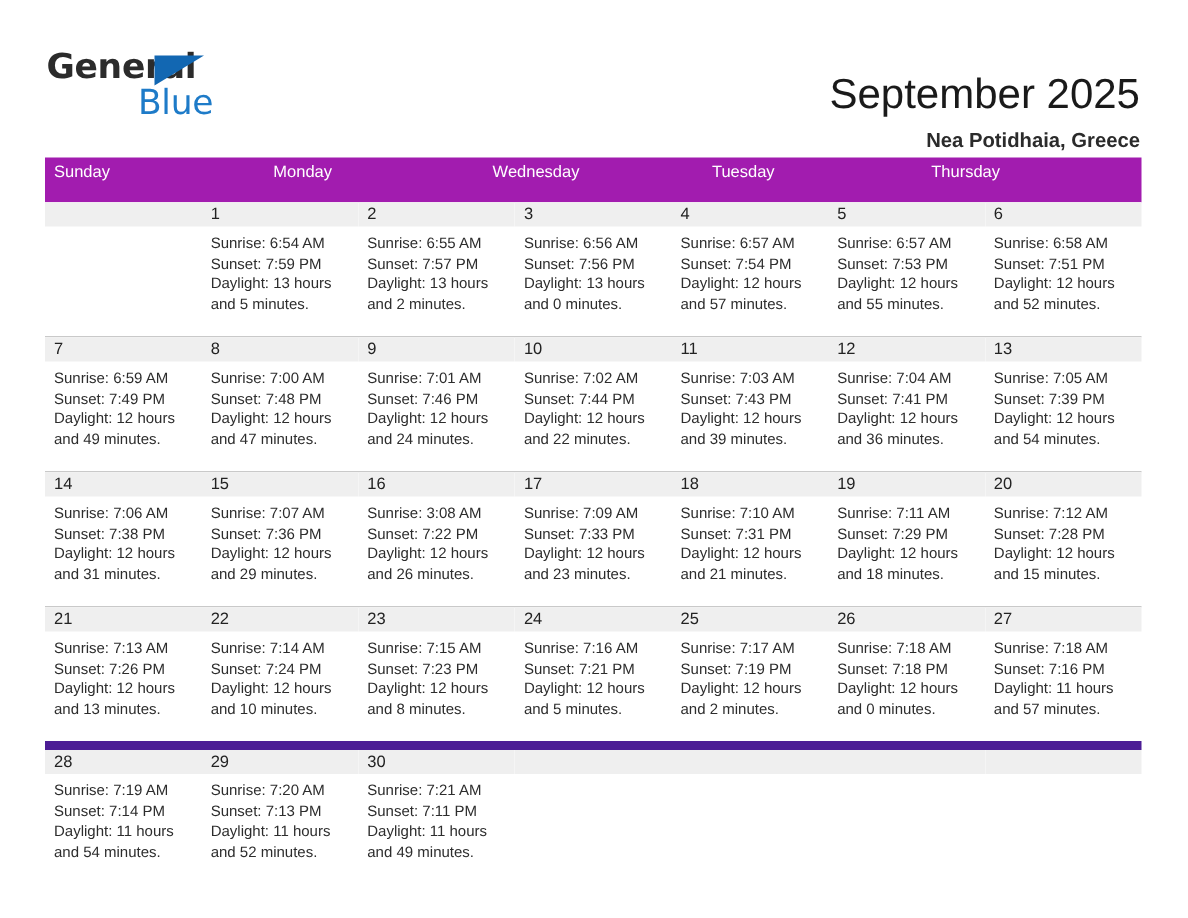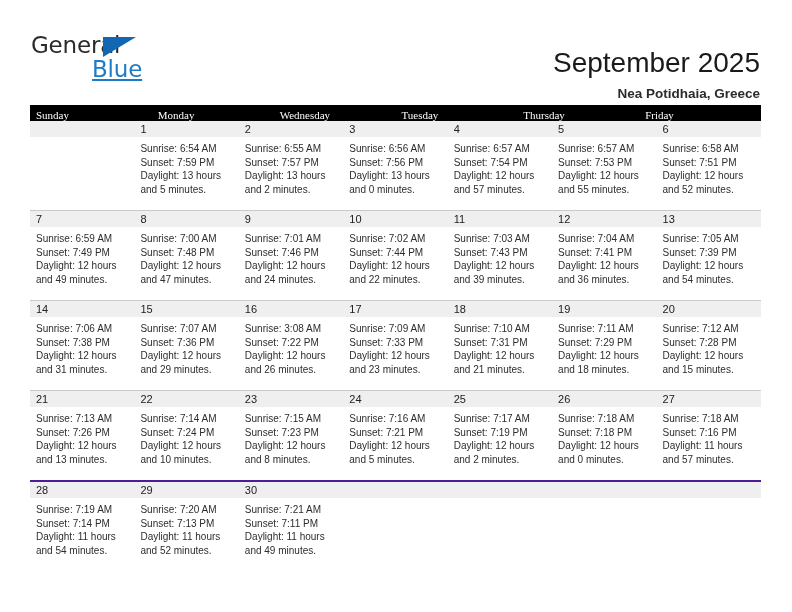--- a/index.html
+++ b/index.html
@@ -37,41 +37,40 @@
     height: 58px;
   }
   .brand-general {
     position: absolute;
     left: 1px;
     top: 4px;
     font-size: 23px;
     letter-spacing: -0.2px;
     color: #2b2b2b;
     font-family: "DejaVu Sans", sans-serif;
-    font-weight: 400;
+    font-weight: 700;
   }
   .brand-triangle {
     position: absolute;
     left: 73px;
     top: 9px;
     width: 0;
     height: 0;
     border-left: 33px solid #1267b2;
     border-bottom: 20px solid transparent;
   }
   .brand-blue {
     position: absolute;
     left: 62px;
     top: 28px;
     font-size: 23px;
     letter-spacing: -0.2px;
     color: #1e7bc8;
     font-family: "DejaVu Sans", sans-serif;
     font-weight: 400;
-    text-decoration: underline;
   }
 
   .titles {
     position: absolute;
     right: 0;
     top: 0;
     text-align: right;
   }
   .cal-title {
     font-size: 28px;
@@ -92,44 +91,43 @@
 
   
   .calendar {
     position: absolute;
     left: 30px;
     top: 105px;
     width: 731px;
   }
   .weekday-row {
     display: flex;
-    background: #000000;
-    height: 16px;
-    font-family: Liberation Serif, serif;
+    background: #a21caf;
+    height: 30px;
   }
   .weekday {
     flex: 1 1 0;
     color: #ffffff;
     font-size: 11px;
     line-height: 21px;
     padding-left: 6px;
     box-sizing: border-box;
     white-space: nowrap;
   }
 
   .week-row {
     display: flex;
     border-top: 1px solid #c9c9c9;
     background: #ffffff;
   }
   .week-row.first {
     border-top: none;
   }
   .week-row.last {
-    border-top: 2px solid #4c1d95;
+    border-top: 6px solid #4c1d95;
   }
   .day-cell {
     flex: 1 1 0;
     box-sizing: border-box;
     min-width: 0;
     height: 89px;
     position: relative;
     background: #ffffff;
   }
   .daynum-band {
@@ -176,21 +174,20 @@
   </div>
 
   <div class="calendar">
 
     <div class="weekday-row">
       <div class="weekday">Sunday</div>
       <div class="weekday">Monday</div>
       <div class="weekday">Wednesday</div>
       <div class="weekday">Tuesday</div>
       <div class="weekday">Thursday</div>
-      <div class="weekday">Friday</div>
     </div>
 
     <div class="week-row first">
       <div class="day-cell empty">
         <div class="daynum-band"></div>
         <div class="day-info">
           <div></div>
           <div></div>
           <div></div>
           <div></div>

